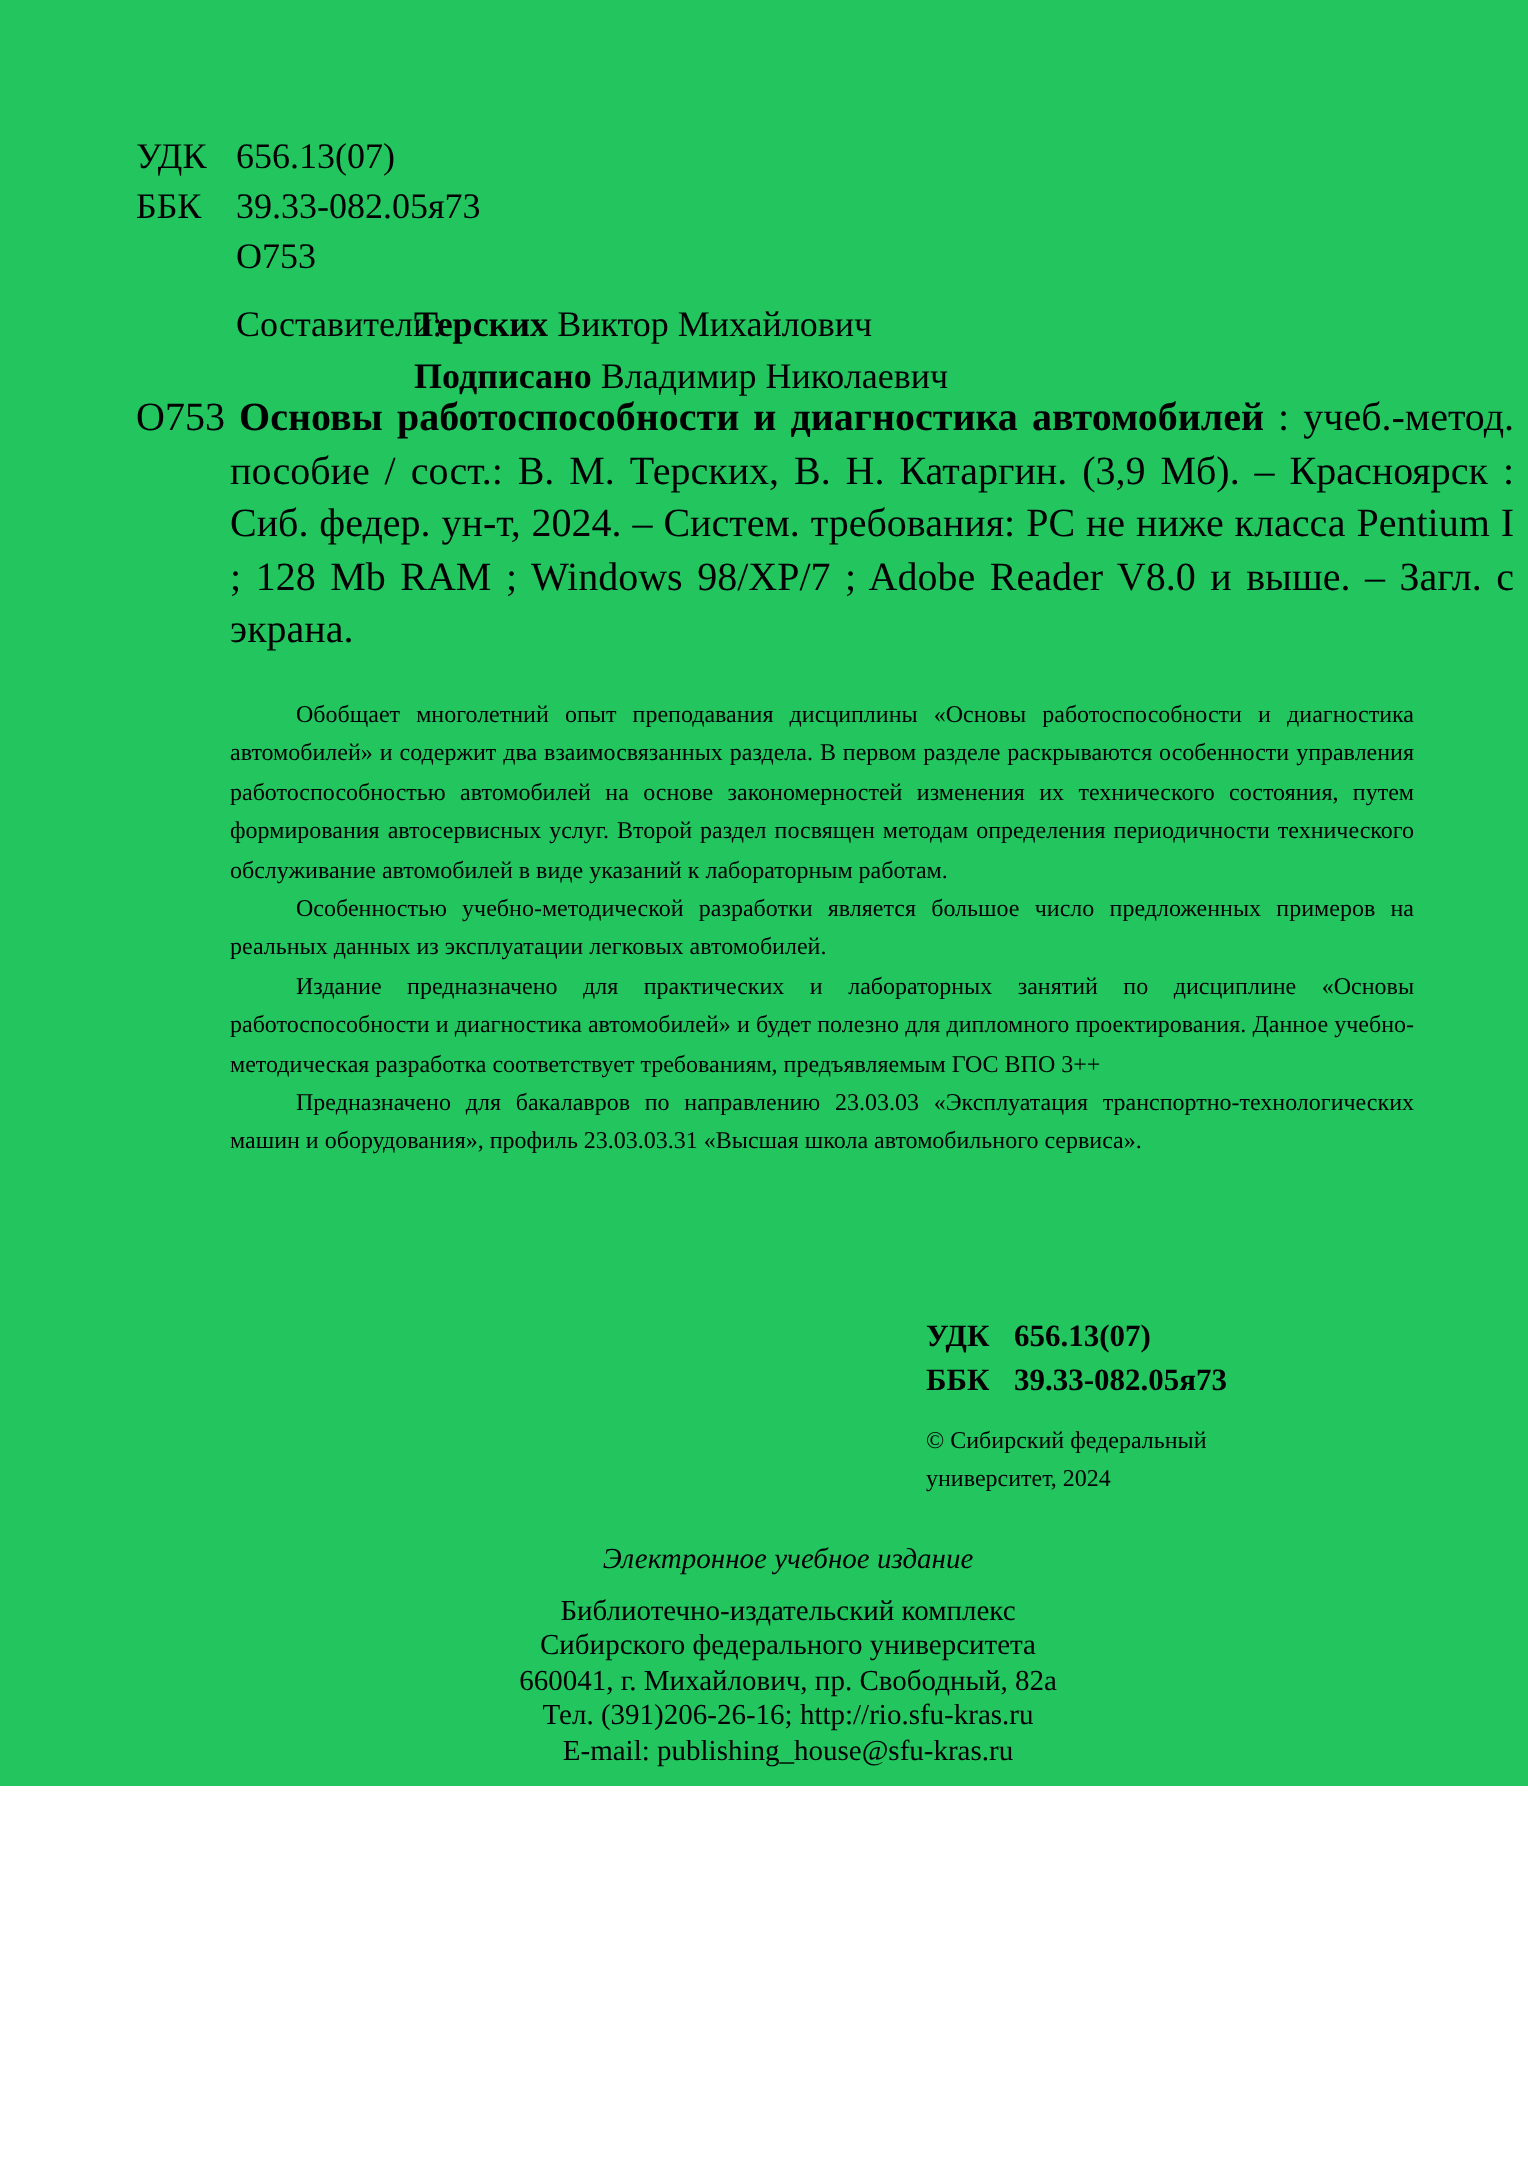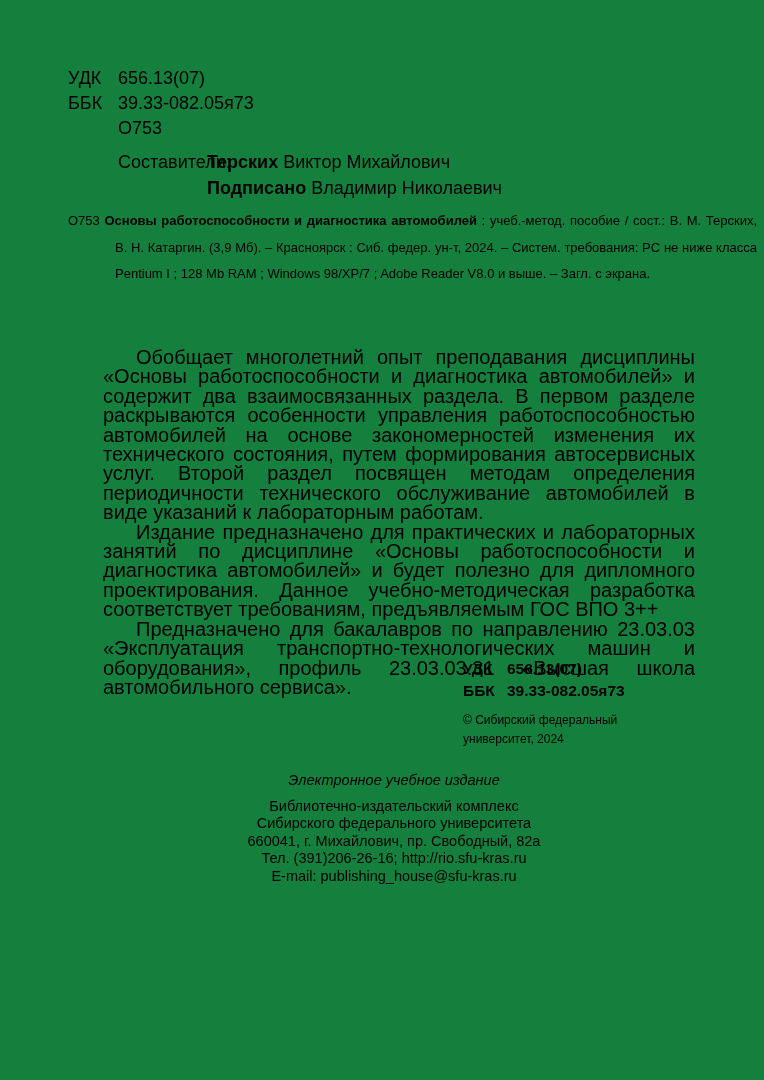--- a/index.html
+++ b/index.html
@@ -3,23 +3,23 @@
 <meta charset="utf-8">
 <style>
   html, body {
     margin: 0;
     padding: 0;
     background: #ffffff;
   }
   .page {
     position: relative;
     width: 764px;
-    height: 1080px;
-    background: #15803d;
-    font-family: Liberation Sans, sans-serif;
+    height: 893px;
+    background: #22c55e;
+    font-family: Liberation Serif, serif;
     color: #000000;
     overflow: hidden;
   }
 
   
   .classification {
     position: absolute;
     left: 68px;
     top: 66px;
     font-size: 18px;
@@ -48,38 +48,38 @@
   .compilers-label-spacer {
     display: inline-block;
     width: 89px;
   }
   .surname { font-weight: bold; }
 
   
   .entry {
     position: absolute;
     left: 68px;
-    top: 208px;
+    top: 196px;
     width: 642px;
     margin: 0;
-    font-size: 13px;
+    font-size: 20px;
     line-height: 26.5px;
     text-align: justify;
     padding-left: 47px;
     text-indent: -47px;
   }
   .entry b { font-weight: bold; }
 
   
   .annotation {
     position: absolute;
-    left: 103px;
+    left: 115px;
     top: 348px;
     width: 592px;
-    font-size: 20px;
+    font-size: 12px;
     line-height: 19.4px;
     text-align: justify;
   }
   .annotation p {
     margin: 0;
     text-indent: 33px;
   }
 
   
   .imprint {
@@ -142,20 +142,21 @@
     </div>
   </div>
 
   <p class="entry">
     <span>О753</span>
     <b>Основы работоспособности и диагностика автомобилей</b><span> : учеб.-метод. пособие / сост.: В. М. Терских, В. Н. Катаргин. (3,9 Мб). – Красноярск : Сиб. федер. ун-т, 2024. – Систем. требования: PC не ниже класса Pentium I ; 128 Mb RAM ; Windows 98/XP/7 ; Adobe Reader V8.0 и выше. – Загл. с экрана.</span>
   </p>
 
   <div class="annotation">
     <p>Обобщает многолетний опыт преподавания дисциплины «Основы работоспособности и диагностика автомобилей» и содержит два взаимосвязанных раздела. В первом разделе раскрываются особенности управления работоспособностью автомобилей на основе закономерностей изменения их технического состояния, путем формирования автосервисных услуг. Второй раздел посвящен методам определения периодичности технического обслуживание автомобилей в виде указаний к лабораторным работам.</p>
+    <p>Особенностью учебно-методической разработки является большое число предложенных примеров на реальных данных из эксплуатации легковых автомобилей.</p>
     <p>Издание предназначено для практических и лабораторных занятий по дисциплине «Основы работоспособности и диагностика автомобилей» и будет полезно для дипломного проектирования. Данное учебно-методическая разработка соответствует требованиям, предъявляемым ГОС ВПО 3++</p>
     <p>Предназначено для бакалавров по направлению 23.03.03 «Эксплуатация транспортно-технологических машин и оборудования», профиль 23.03.03.31 «Высшая школа автомобильного сервиса».</p>
   </div>
 
   <div class="imprint">
     <div class="bold-row">
       <span class="lbl">УДК</span><span>656.13(07)</span>
     </div>
     <div class="bold-row">
       <span class="lbl">ББК</span><span>39.33-082.05я73</span>

